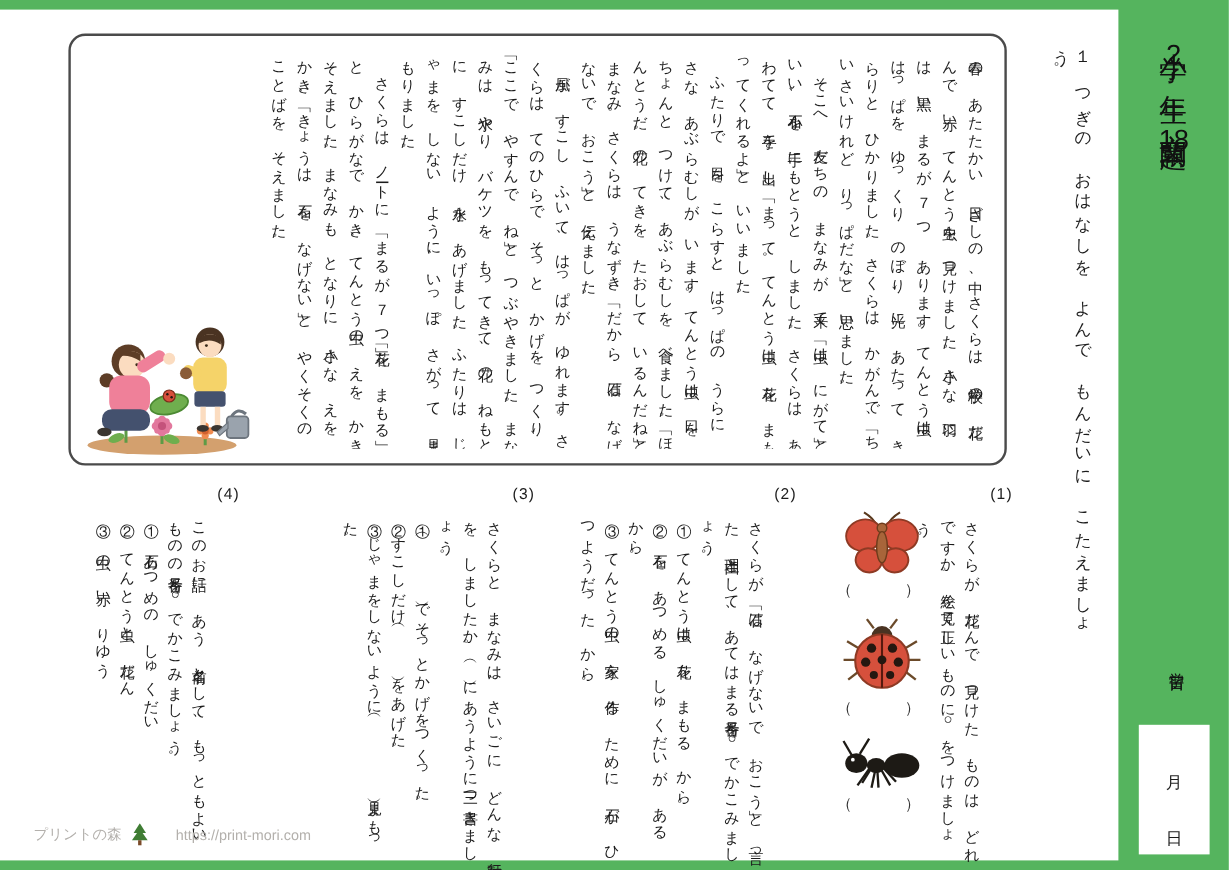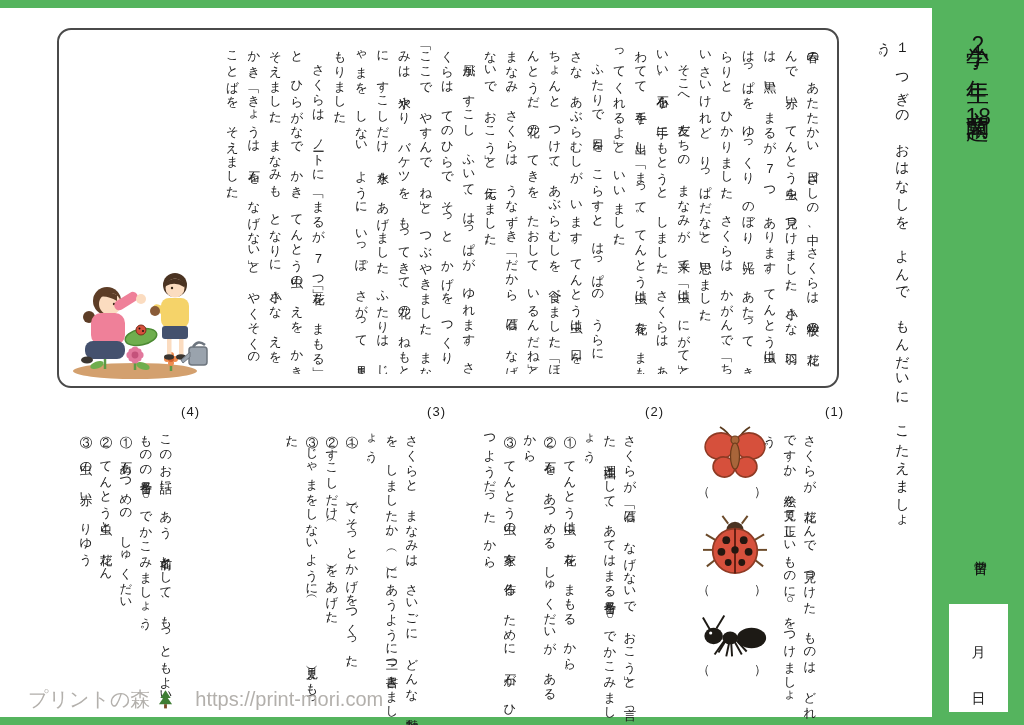--- a/index.html
+++ b/index.html
@@ -37,21 +37,21 @@
   .q2{right:360px;}
   .q3{right:578px;}
   .q4{right:824px;}
 
   
   .choices{position:absolute;left:692px;top:424px;width:86px;}
   .choice{display:flex;flex-direction:column;align-items:center;margin-bottom:11px;}
   .choice .mark{font-size:13px;color:#333;letter-spacing:6px;margin-top:1px;white-space:nowrap;}
 
   
-  .footer{position:absolute;left:28px;top:686px;display:flex;align-items:center;gap:8px;color:#b3b0ac;font-size:20px;}
+  .footer{position:absolute;left:28px;top:686px;display:flex;align-items:center;gap:8px;color:#b3b0ac;font-size:12px;}
   .footer .url{margin-left:14px;color:#b3b0ac;text-decoration:none;}
 </style>
 </head>
 <body>
 
 <div class="page">
   <div class="paper"></div>
 
   <div class="story-box">
     <div class="story-text v">

